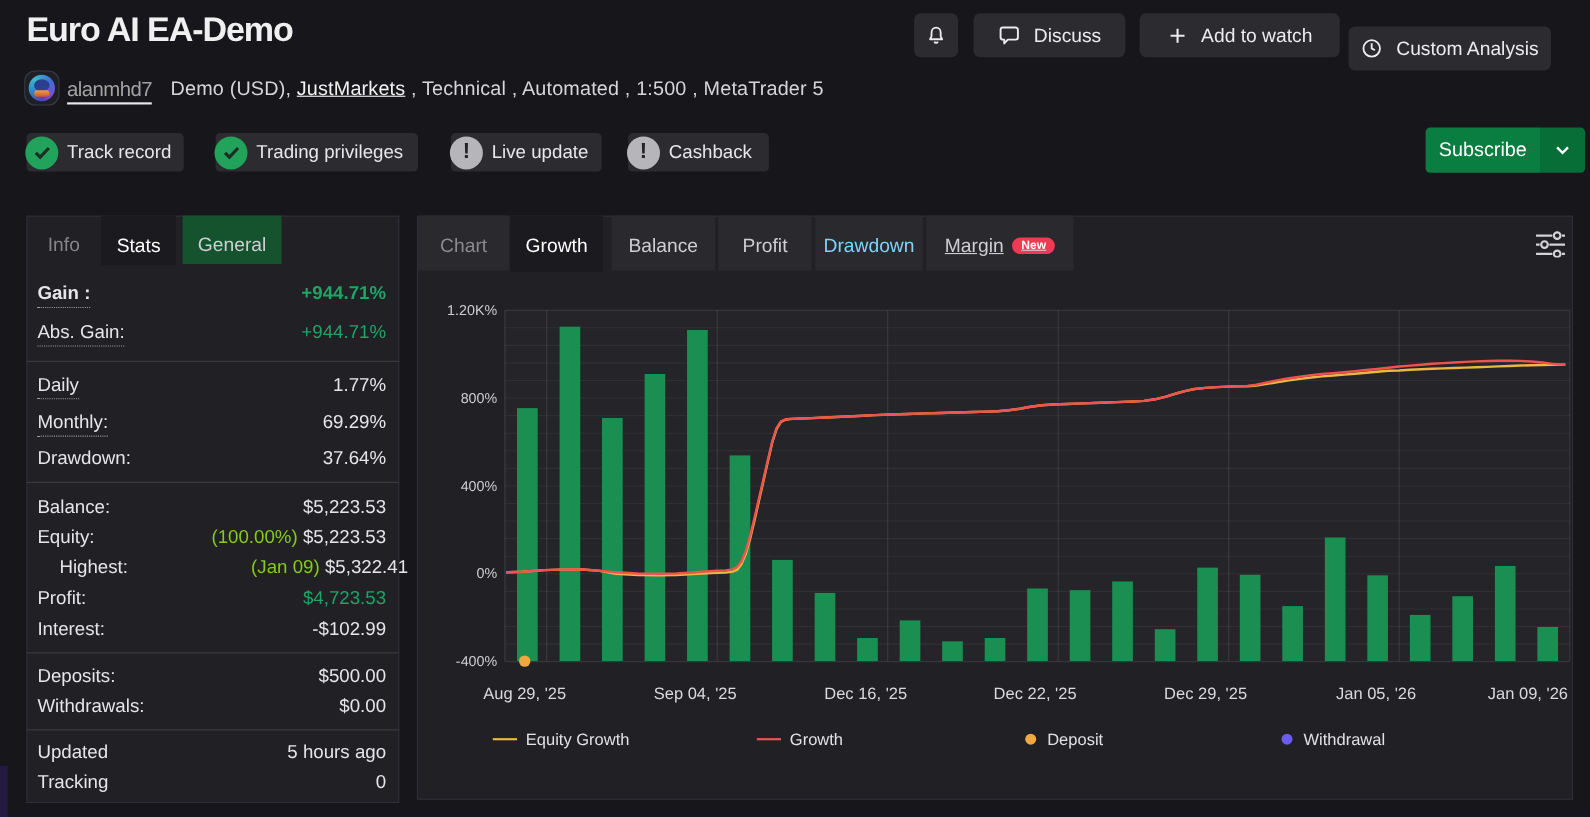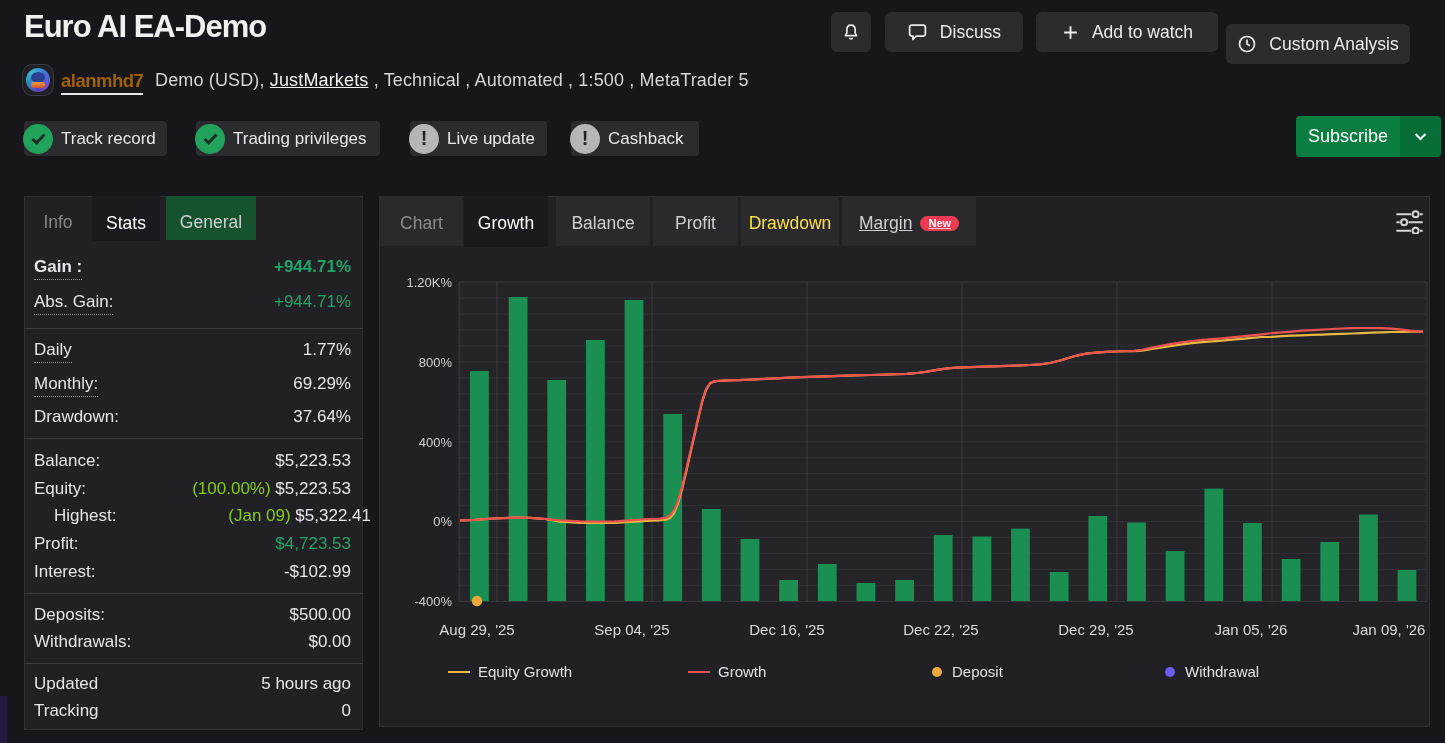--- a/index.html
+++ b/index.html
@@ -60,21 +60,21 @@
   </svg>
   <span>Custom Analysis</span>
 </div>
 
 <div class="abs" style="left:22px; top:64px; width:32px; height:32px; border-radius:10px; background:#1f1f26; border:1px solid #3a3a42;">
   <div class="abs" style="left:3px; top:3px; width:24px; height:24px; border-radius:50%;
     background:conic-gradient(from -40deg, #3fb8c8, #3f6fd8 90deg, #7a4fd0 170deg, #5a3fb8 220deg, #2a8fc8 300deg, #3fb8c8);"></div>
   <div class="abs" style="left:8px; top:7px; width:14px; height:11px; border-radius:50%; background:#2a3f8f;"></div>
   <div class="abs" style="left:8px; top:17px; width:14px; height:6px; border-radius:3px; background:linear-gradient(#f0a040,#d05030);"></div>
 </div>
-<div class="abs" style="left:61px; top:70px; font-size:18.5px; letter-spacing:-0.5px; color:#a16207; font-weight:bold; border-bottom:2px solid #e8e8ea; padding-bottom:1px;">alanmhd7</div>
+<div class="abs" style="left:61px; top:70px; font-size:18.5px; letter-spacing:-0.5px; color:#a3a3a3; font-weight:normal; border-bottom:2px solid #e8e8ea; padding-bottom:1px;">alanmhd7</div>
 <div class="abs" style="left:155px; top:70px; font-size:18px; letter-spacing:0.15px; color:#d6d6d9;">Demo (USD), <span style="color:#f2f2f2; text-decoration:underline;">JustMarkets</span> , Technical , Automated , 1:500 , MetaTrader 5</div>
 
 <div class="badge" style="left:24px; width:143px;">
   <div class="ic" style="background:#22a35c;">
     <svg width="19" height="19" viewBox="0 0 24 24" fill="none" stroke="#1d2e24" stroke-width="3.6">
         <path d="M4.5 12.5 L9.5 17.5 L19.5 7"></path>
       </svg>
   </div>Track record
 </div>
 <div class="badge" style="left:196px; width:184px;">
@@ -164,21 +164,21 @@
     <span class="lb">Tracking</span>
     <span class="vl">0</span>
   </div>
 
 <div class="panel" style="left:379px; top:196px; width:1051px; height:531px;"></div>
 
 <div class="tab c" style="left:380px; width:83px; background:#29292e; color:#8a8a8f;">Chart</div>
 <div class="tab c act" style="left:464px; width:84px;">Growth</div>
 <div class="tab c" style="left:556px; width:94px; background:#29292e; color:#cfcfd3;">Balance</div>
 <div class="tab c" style="left:653px; width:85px; background:#29292e; color:#cfcfd3;">Profit</div>
-<div class="tab c" style="left:741px; width:98px; background:#29292e; color:#fde047;">Drawdown</div>
+<div class="tab c" style="left:741px; width:98px; background:#29292e; color:#7dd3fc;">Drawdown</div>
 <div class="tab c" style="left:842px; width:134px; background:#29292e; color:#cfcfd3; gap:8px;text-decoration:underline;">Margin
   <span style="background:#ee3a52; color:#fff; font-size:11px; font-weight:bold; border-radius:8px; padding:1.5px 8px;">New</span>
 </div>
 
 <svg class="abs" style="left:1394px; top:206px;" width="30" height="28" viewBox="0 0 30 28" fill="none" stroke="#d4d4d8" stroke-width="2">
   <path d="M2.4 8.2 H17.2 M26 8.2 H28.7"></path>
     <circle cx="21.6" cy="8.2" r="3"></circle>
   <path d="M2.4 16.3 H5.7 M14.5 16.3 H28.7"></path>
     <circle cx="10.1" cy="16.3" r="3"></circle>
   <path d="M2.4 24.8 H17.2 M26 24.8 H28.7"></path>

